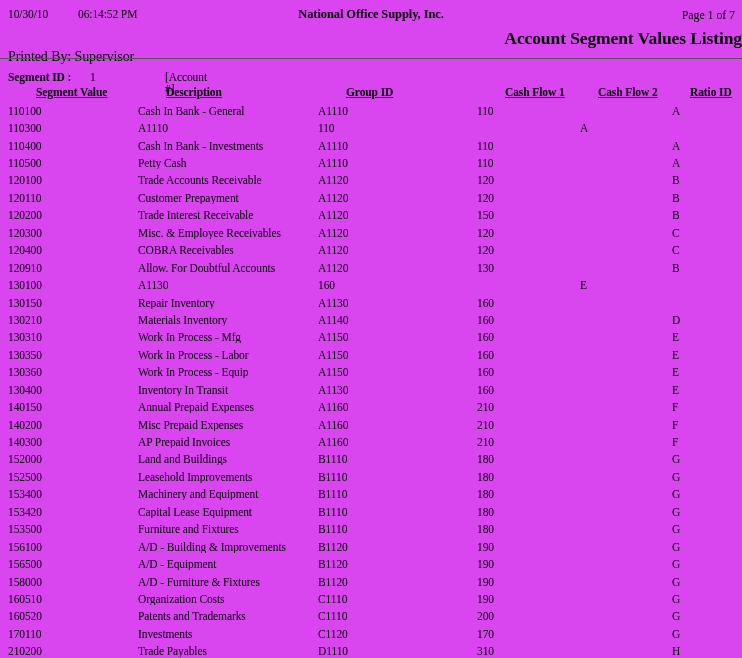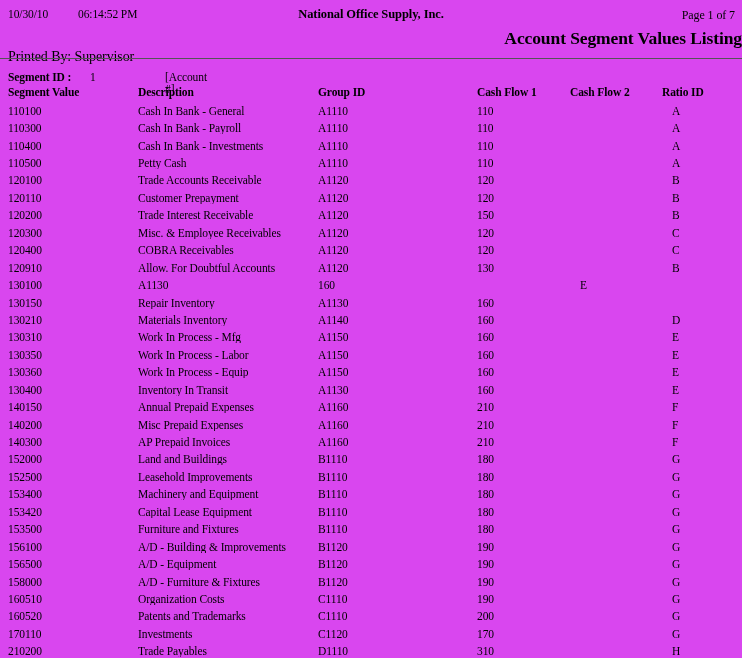--- a/index.html
+++ b/index.html
@@ -34,21 +34,21 @@
   .grid-row {
     display: grid;
     grid-template-columns: 130px 180px 159px 93px 92px 1fr;
     padding-left: 8px;
     align-items: center;
   }
   .thead {
     position: absolute; top: 86px; left: 0; width: 742px;
     font-size: 11.5px; font-weight: bold;
   }
-  .thead .th { justify-self: start; white-space: nowrap; }
+  .thead .th { text-decoration: underline; justify-self: start; white-space: nowrap; margin-left: 28px; }
   .tbody {
     position: absolute; top: 102px; left: 0; width: 742px;
     font-size: 11.5px;
   }
   .tbody .grid-row { height: 17.45px; }
   .cell { white-space: nowrap; overflow: hidden; }
   .cell.ratio { padding-left: 10px; }
 </style>
 </head>
 <body>
@@ -82,21 +82,20 @@
       <div class="grid-row">
       <span class="cell">110100</span>
       <span class="cell">Cash In Bank - General</span>
       <span class="cell">A1110</span>
       <span class="cell">110</span>
       <span class="cell"></span>
       <span class="cell ratio">A</span>
     </div>
       <div class="grid-row">
       <span class="cell">110300</span>
-      <span class="cell">Cash In Bank - Payroll</span>
       <span class="cell">A1110</span>
       <span class="cell">110</span>
       <span class="cell"></span>
       <span class="cell ratio">A</span>
     </div>
       <div class="grid-row">
       <span class="cell">110400</span>
       <span class="cell">Cash In Bank - Investments</span>
       <span class="cell">A1110</span>
       <span class="cell">110</span>

